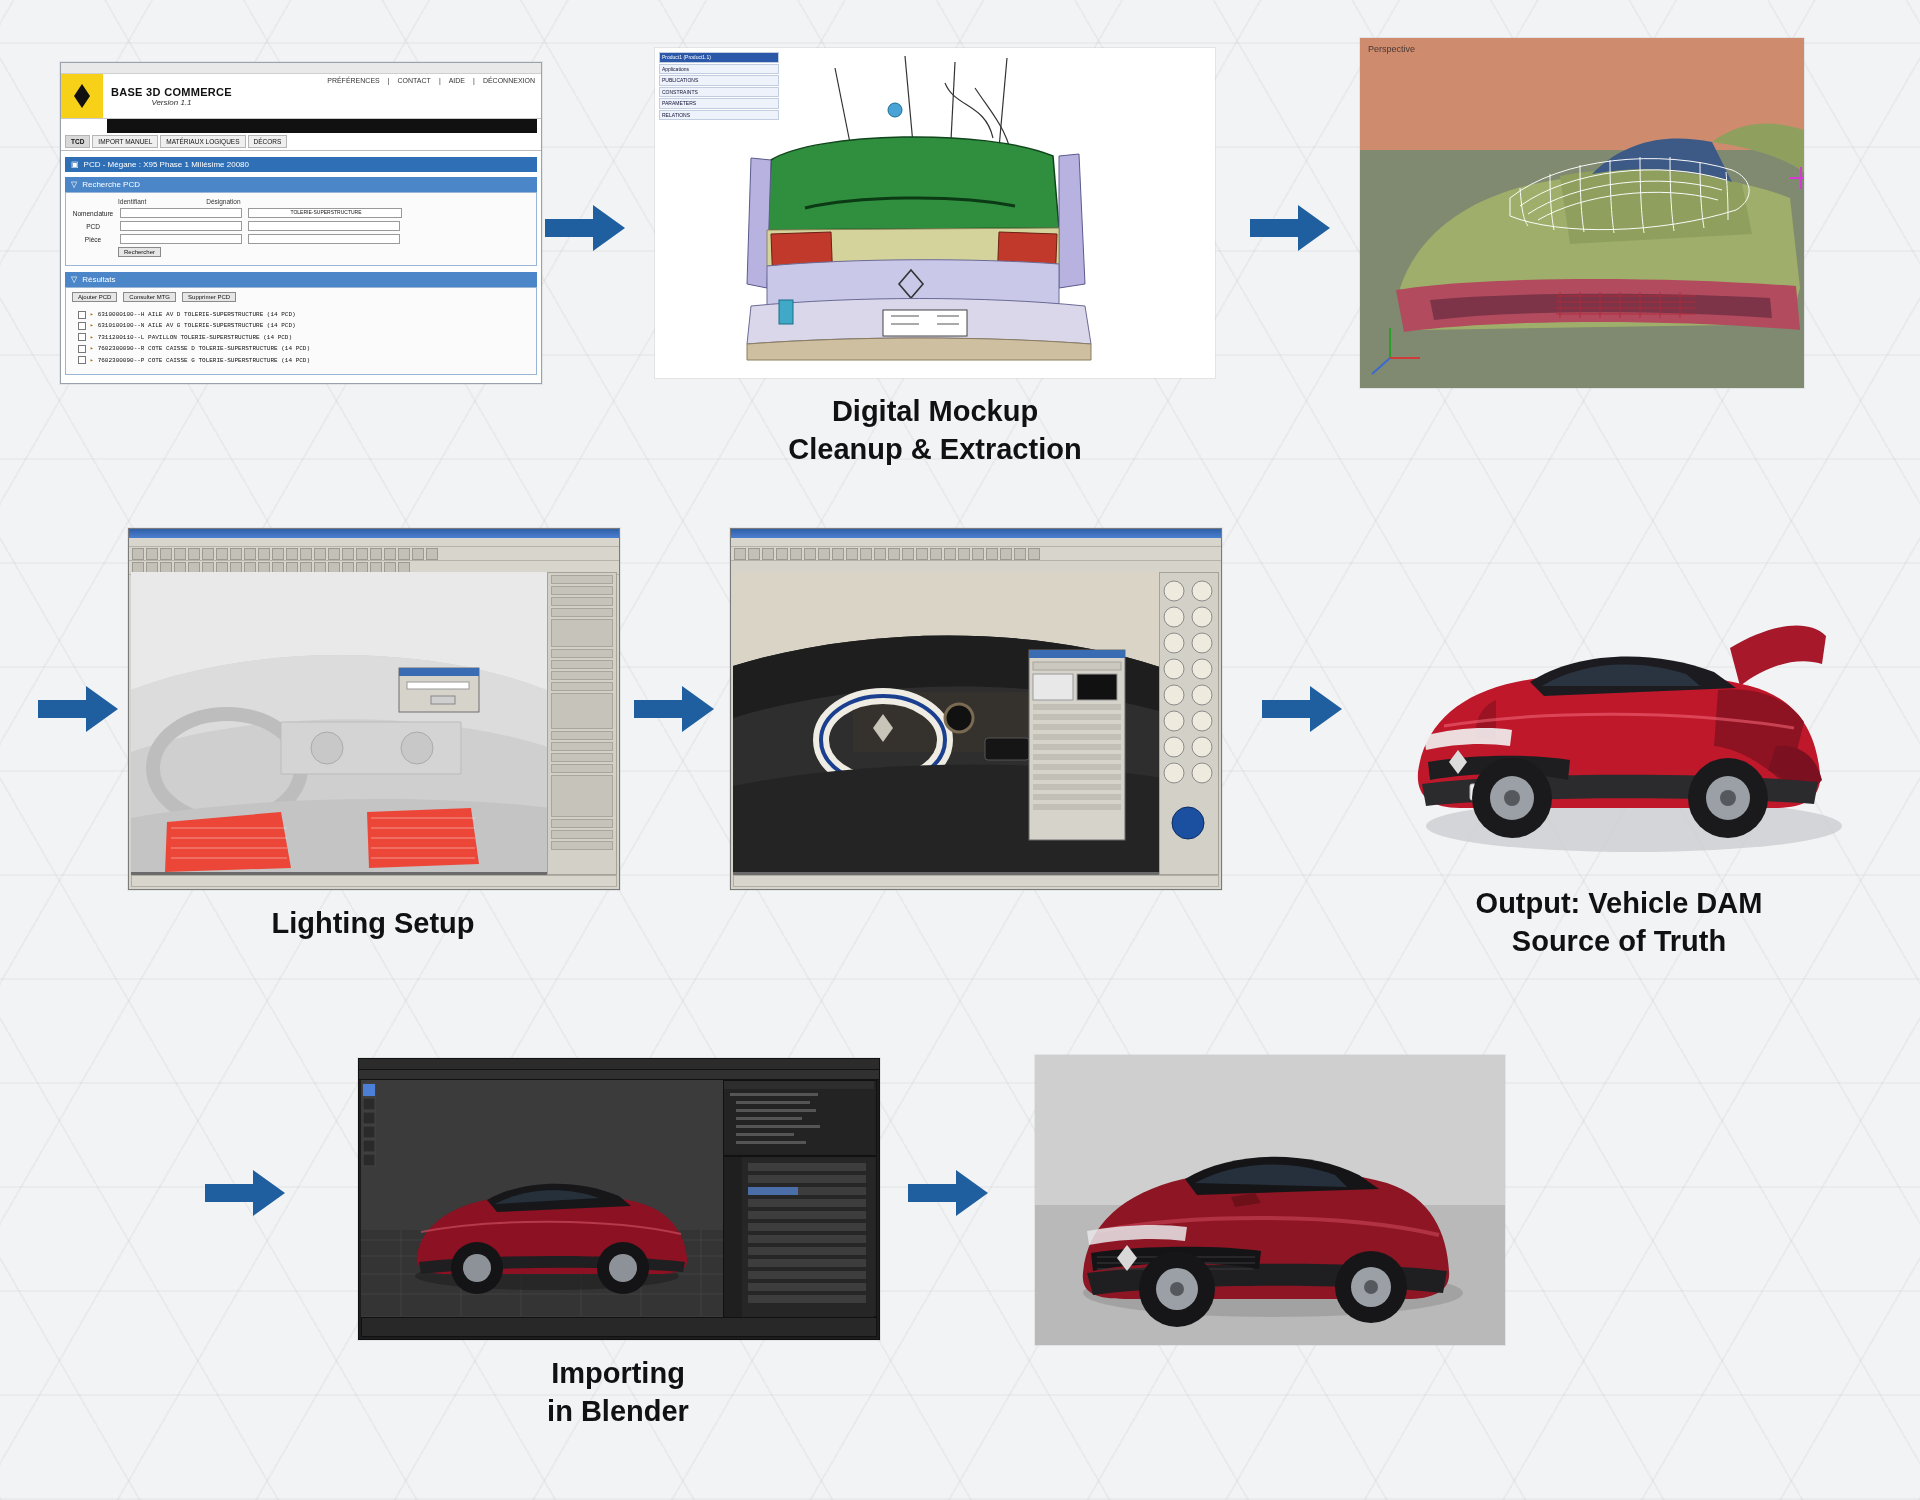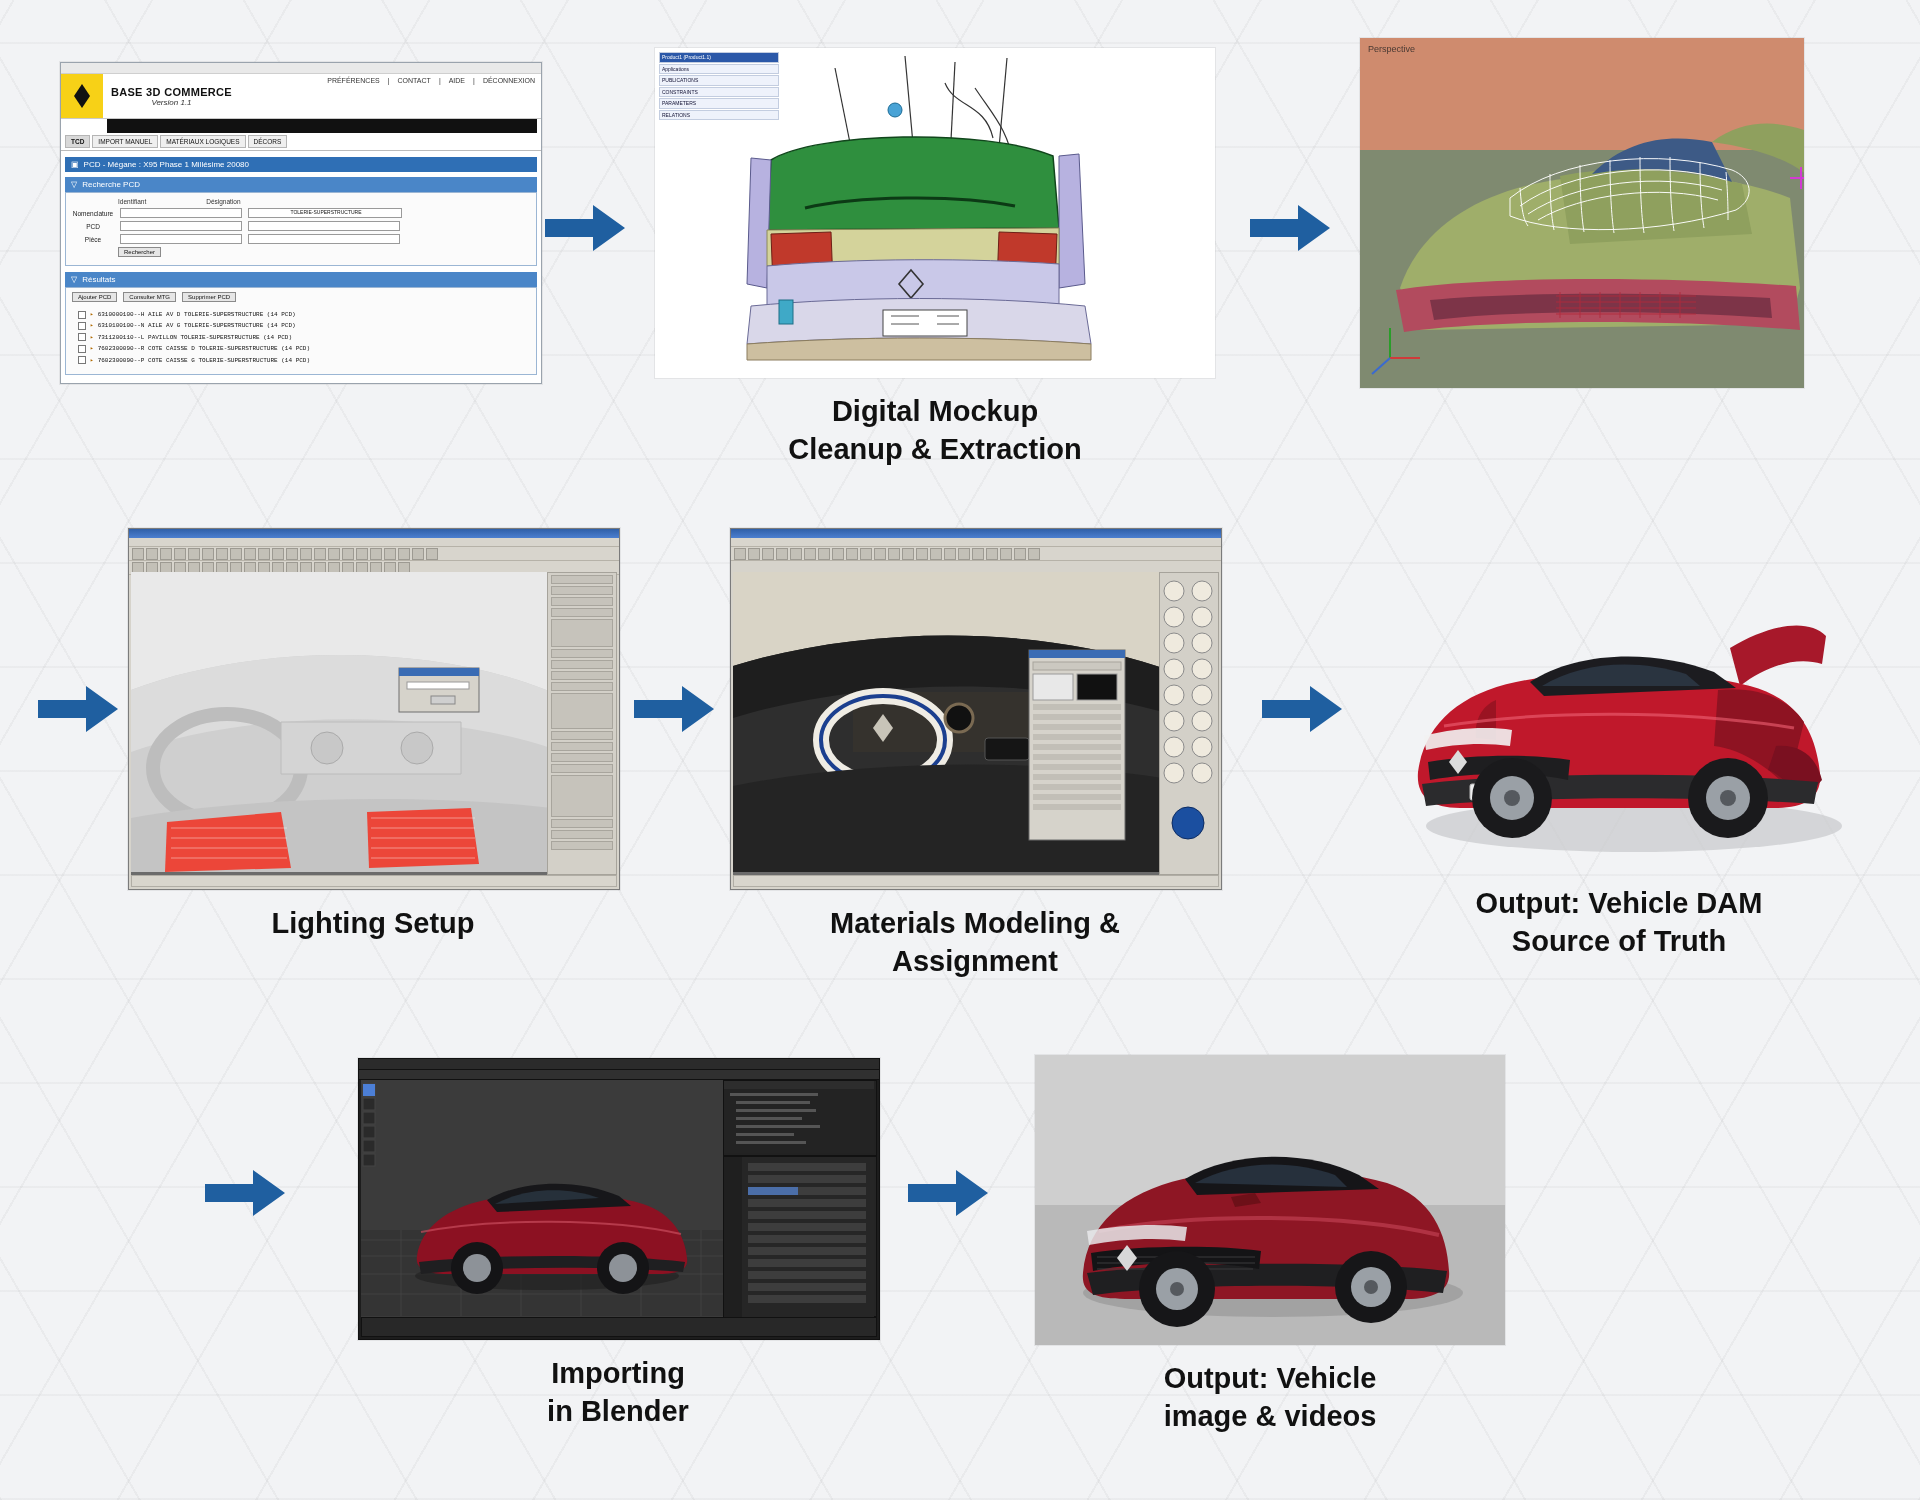--- a/index.html
+++ b/index.html
@@ -534,22 +534,20 @@
             <circle cx="14" cy="174" r="10"></circle>
               <circle cx="42" cy="174" r="10"></circle>
             <circle cx="14" cy="200" r="10"></circle>
               <circle cx="42" cy="200" r="10"></circle>
           </g>
           <circle cx="28" cy="250" r="16" fill="#1b4fa0" stroke="#0d2c63"></circle>
         </svg>
       </div>
       <div class="statusbar"></div>
     </div>
-    <div class="caption">Materials Modeling &amp;
-Assignment</div>
   </div>
 
   <div class="arrow" style="left:1262px; top:686px;">
     <svg width="80" height="46" viewBox="0 0 80 46">
         <path d="M0 14 H48 V0 L80 23 L48 46 V32 H0 Z" fill="#1f5fa0"></path>
       </svg>
   </div>
 
   <div class="node" style="left:1384px; top:540px; width:470px;">
     <div style="width:470px; height:330px; position:relative;">
@@ -714,17 +712,15 @@
         <circle cx="142" cy="234" r="38" fill="#161618"></circle>
         <circle cx="142" cy="234" r="21" fill="#9aa0a6"></circle>
         <circle cx="142" cy="234" r="7" fill="#55595e"></circle>
         <circle cx="336" cy="232" r="36" fill="#161618"></circle>
         <circle cx="336" cy="232" r="20" fill="#9aa0a6"></circle>
         <circle cx="336" cy="232" r="7" fill="#55595e"></circle>
 
         <path d="M196 142 l24 -4 l6 10 l-26 4 z" fill="#6d1018"></path>
       </svg>
     </div>
-    <div class="caption">Output: Vehicle
-image &amp; videos</div>
   </div>
 
 </div>
 
 </body></html>

